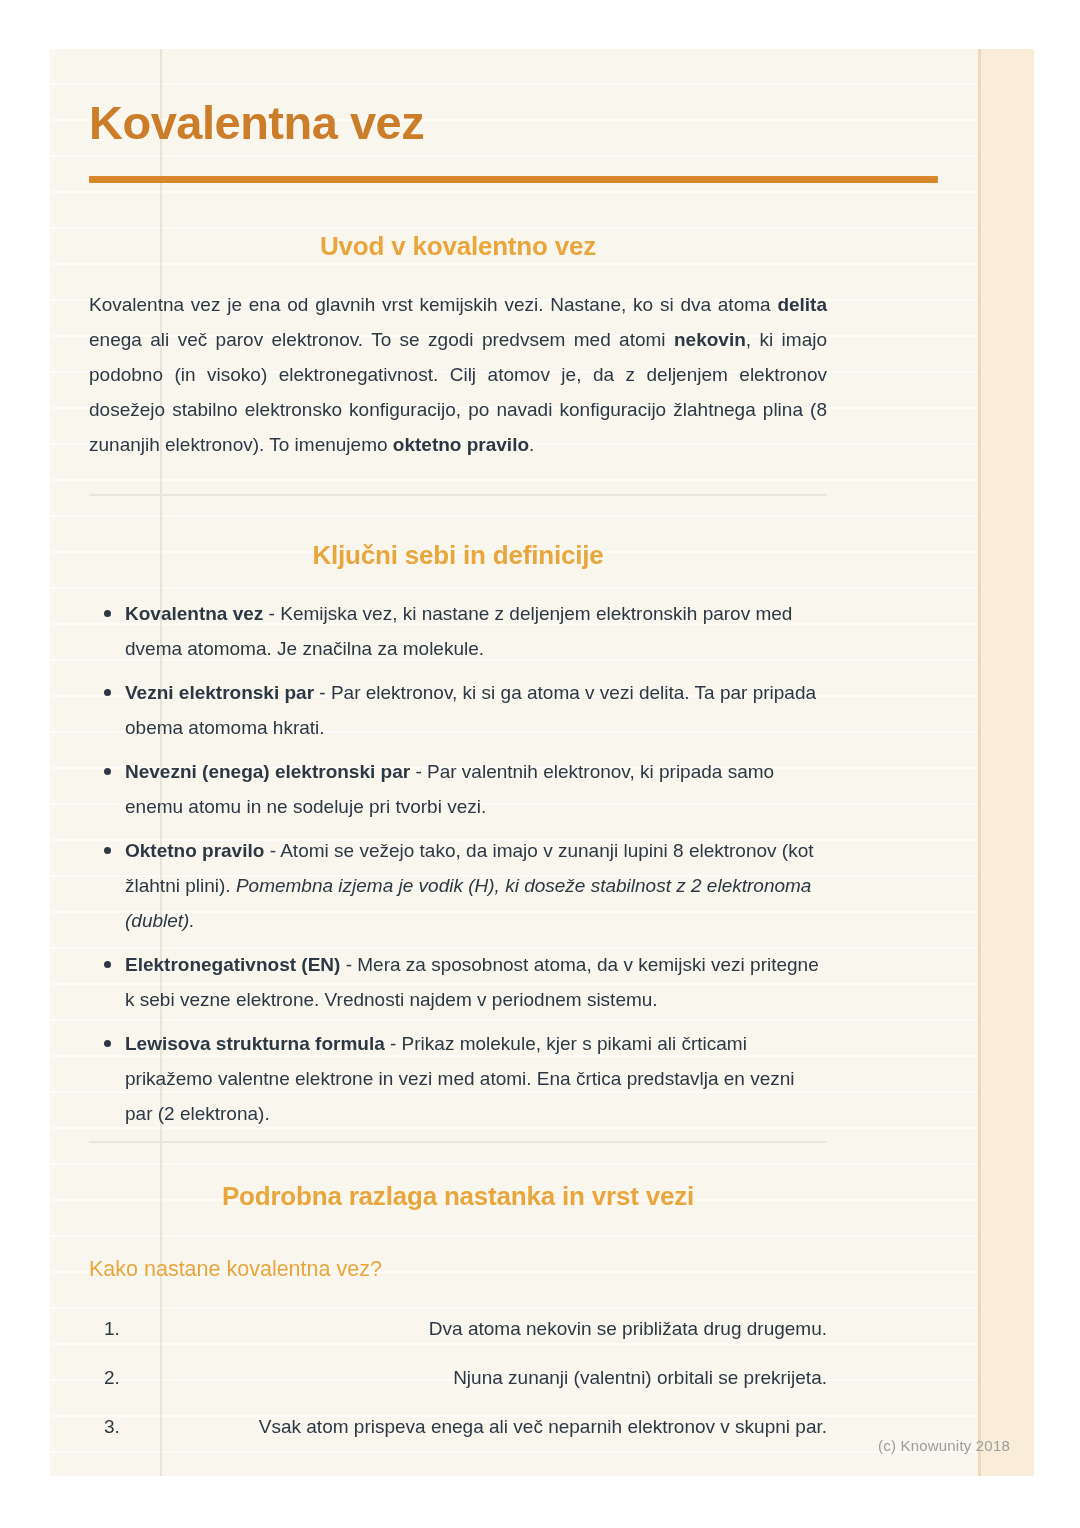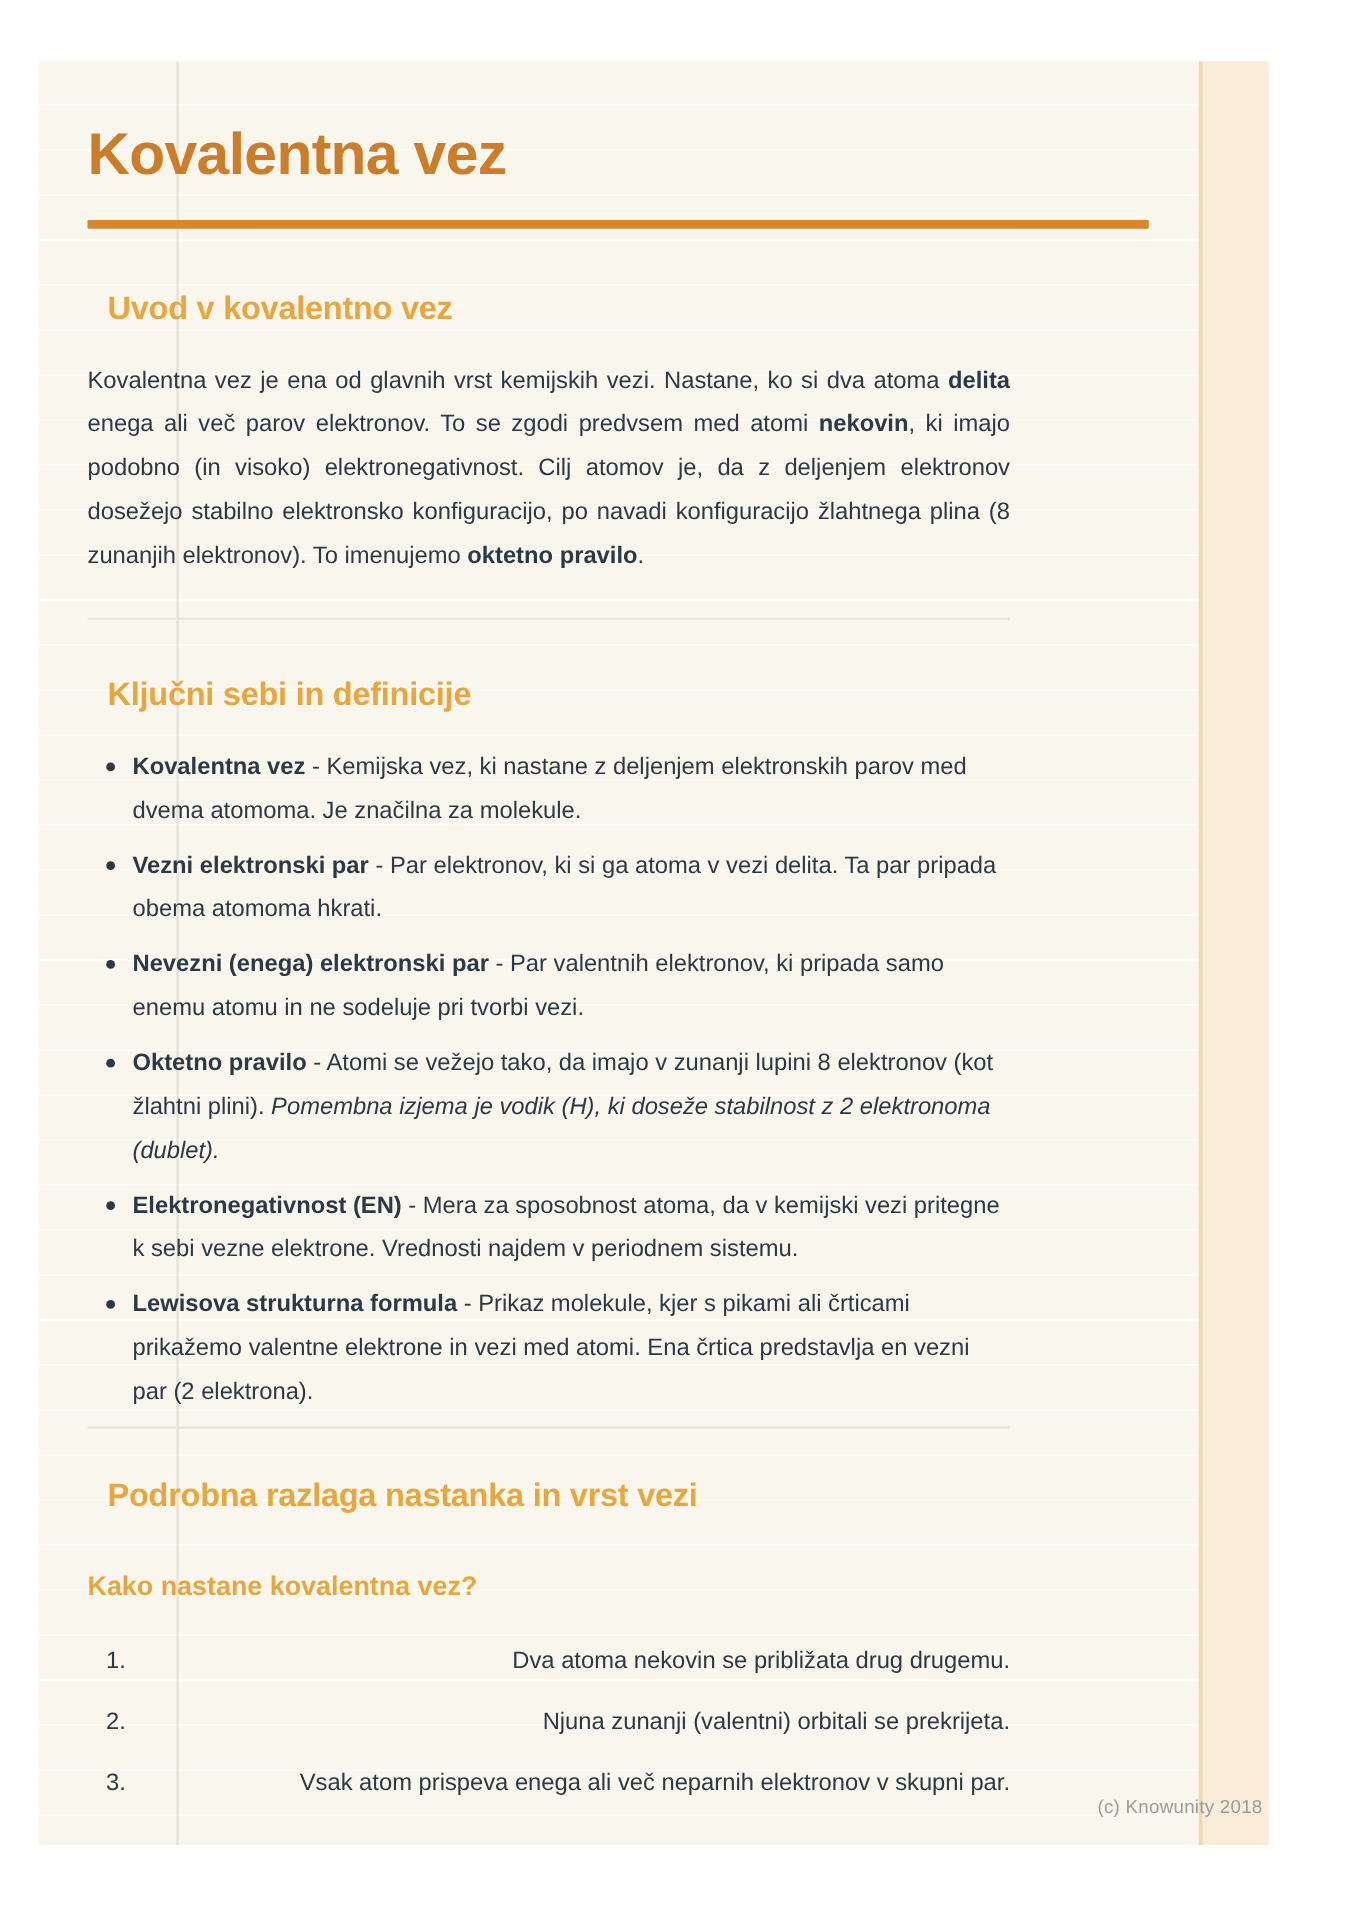--- a/index.html
+++ b/index.html
@@ -3,21 +3,21 @@
 <meta charset="utf-8">
 <style>
   html,body{margin:0;padding:0;}
   body{
     width:1080px;height:1528px;position:relative;overflow:hidden;
     background:#ffffff;
     font-family:"Liberation Sans","DejaVu Sans",sans-serif;
     -webkit-font-smoothing:antialiased;
   }
   .sheet{
-    position:absolute;left:31px;top:49px;width:984px;height:1427px;
+    position:absolute;left:50px;top:49px;width:984px;height:1427px;
     background:var(--card-bg,#f9f6ee);
   }
   
   .sheet::before{
     content:'';position:absolute;inset:0;pointer-events:none;
     background:repeating-linear-gradient(to bottom,
       transparent 0 34px, rgba(255,255,255,.55) 34px 36px);
   }
   .margin-line{
     position:absolute;left:110px;top:0;bottom:0;width:2px;
@@ -36,26 +36,26 @@
   h1{
     margin:0;font-size:47px;line-height:59px;font-weight:700;
     letter-spacing:-.5px;color:var(--accent-orange,#cb7d2a);
   }
   .title-rule{
     margin-top:24px;width:849px;height:7px;border-radius:1px;
     background:var(--rule,#d8882b);
   }
   h2{
     margin:42px 16px 0;font-size:26px;line-height:34px;font-weight:700;
-    letter-spacing:-.2px;color:var(--heading-gold,#e8a63c);
+    letter-spacing:-.2px;color:var(--heading-gold,#e8a63c);text-align:center;
   }
   h2.after-rule{margin-top:46px;}
   h2.tight{margin-top:36px;}
   h3{
-    margin:42px 0 0;font-size:21.5px;line-height:28px;font-weight:700;
+    margin:42px 0 0;font-size:21.5px;line-height:28px;font-weight:400;
     color:var(--heading-gold,#e8a63c);
   }
   p.lead{
     margin:24px 0 0;font-size:19px;line-height:35px;
     text-align:justify;
   }
   .divider{
     border:none;margin:32px 0 0;width:738px;
     border-top:2px solid #e7e6e0;
   }

